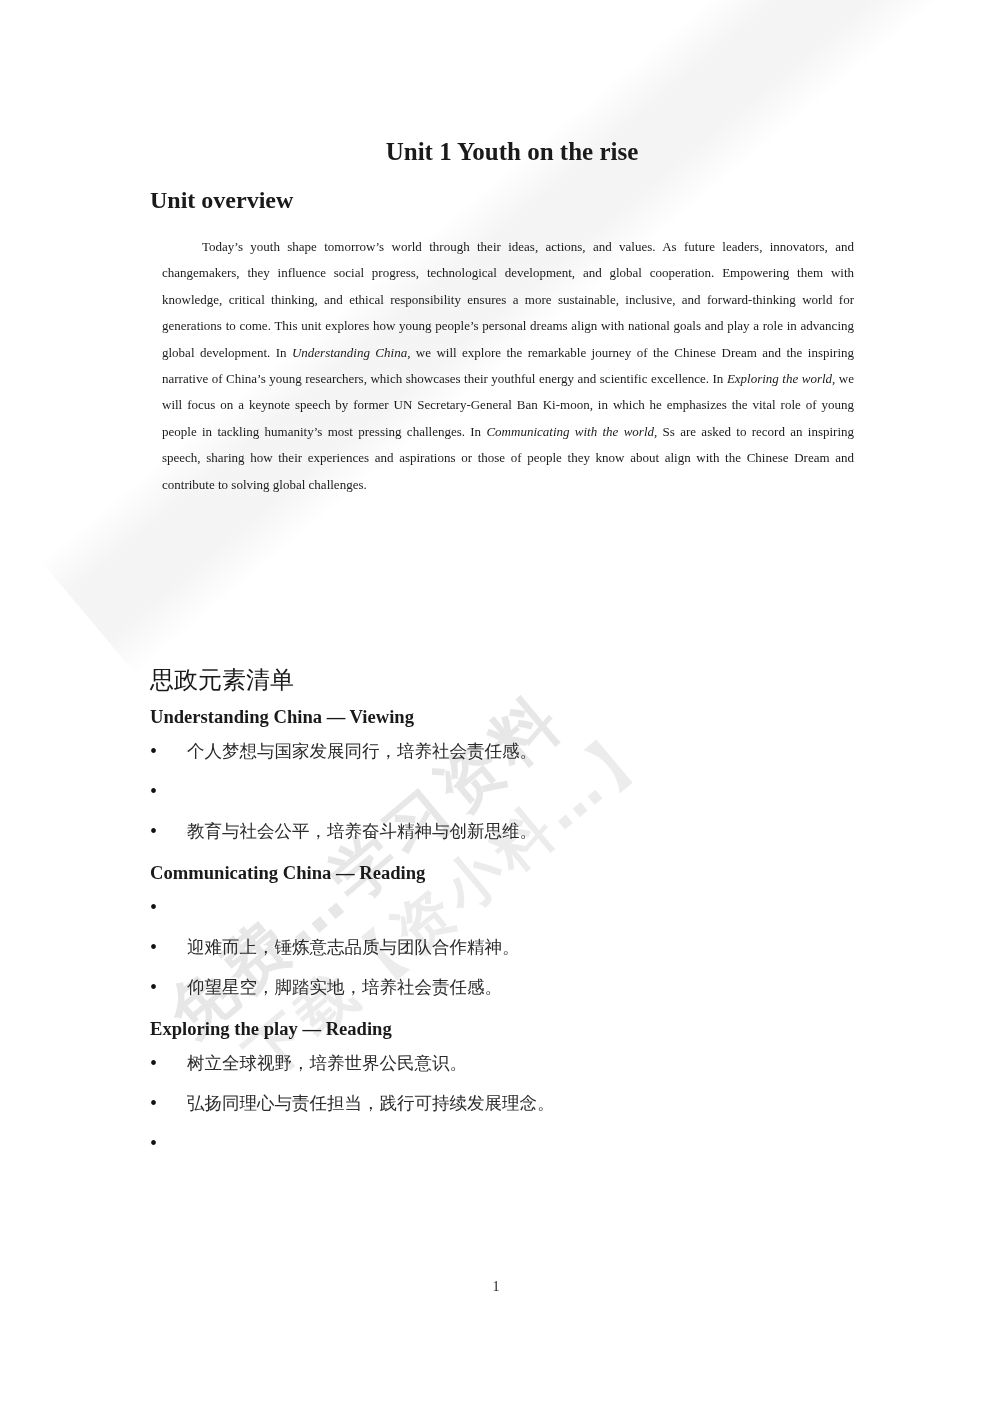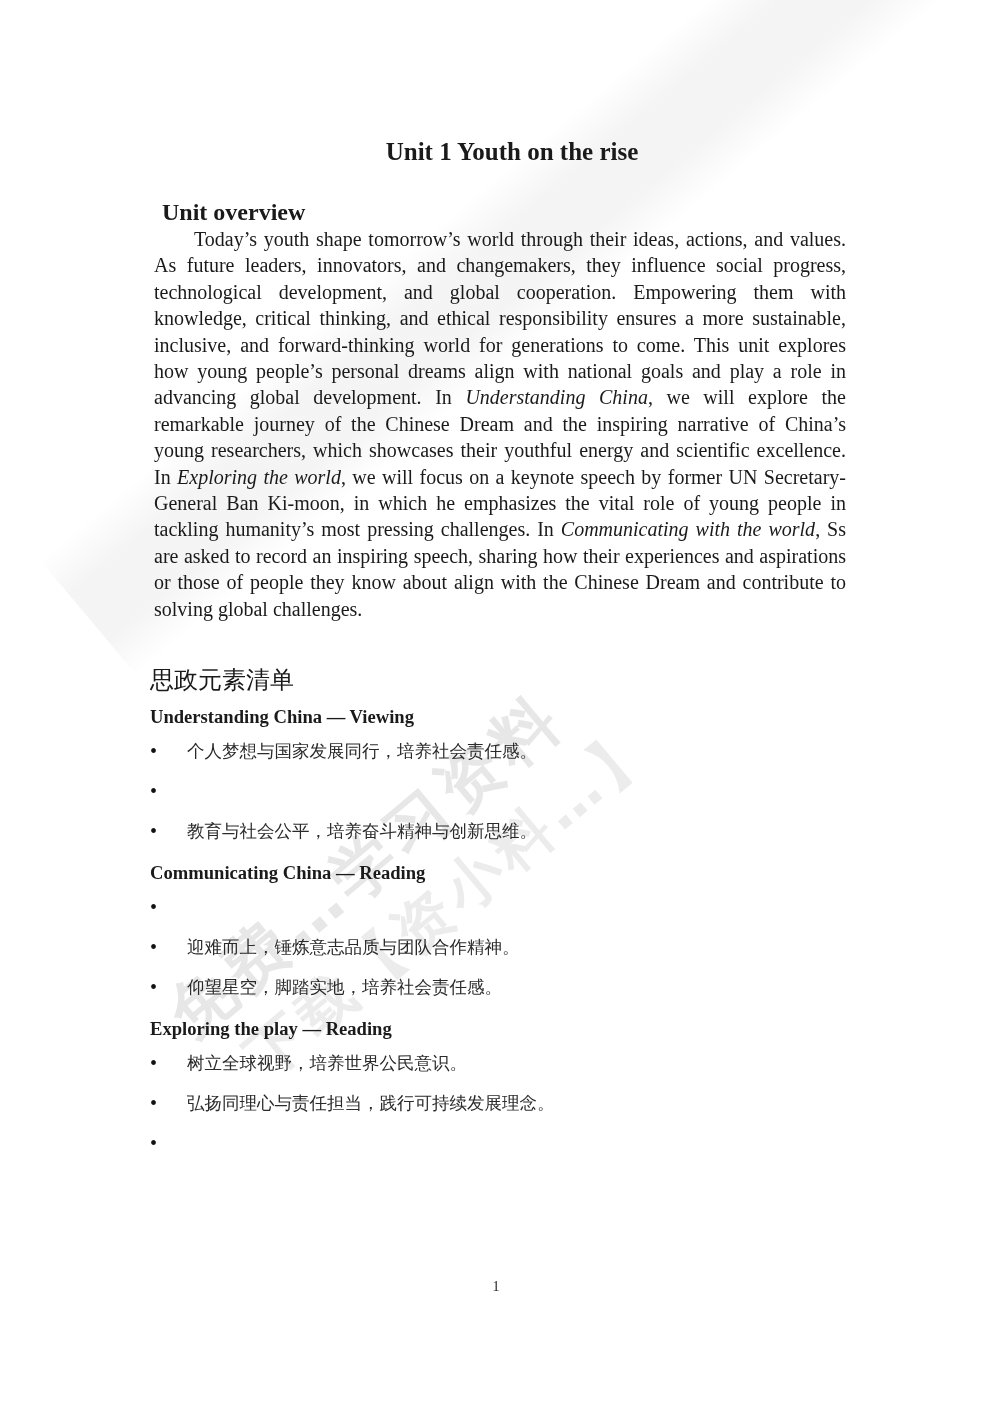--- a/index.html
+++ b/index.html
@@ -30,26 +30,26 @@
       font-family: "DejaVu Sans", sans-serif; font-weight: bold;
       font-size: 58px; letter-spacing: 6px; white-space: nowrap;
       color: rgba(170,170,170,0.22);
     }
     .page { position: absolute; left: 150px; top: 0; width: 692px; }
     .unit-title {
       position: absolute; left: 0; top: 118px; width: 692px; text-align: center;
       font-size: 25px; font-weight: bold; margin: 16px; line-height: 36px;
     }
     .overview-heading {
-      position: absolute; left: 0; top: 183px; margin: 12px;
+      position: absolute; left: 0; top: 183px; margin: 0;
       font-size: 24px; font-weight: bold; line-height: 34px;
     }
     .overview-body {
-      position: absolute; left: 0; top: 222px; width: 692px; margin: 4px;
-      font-size: 20px; line-height: 26.4px; text-align: justify;
+      position: absolute; left: 0; top: 222px; width: 692px; margin: 12px;
+      font-size: 13px; line-height: 26.4px; text-align: justify;
       text-indent: 40px;
     }
     .overview-body i { font-style: italic; }
     .sz-heading {
       position: absolute; left: 0; top: 662px; margin: 0;
       font-family: "DejaVu Sans", sans-serif; font-weight: normal;
       font-size: 24px; line-height: 36px;
     }
     .section { position: absolute; left: 0; width: 692px; }
     .section-heading {

